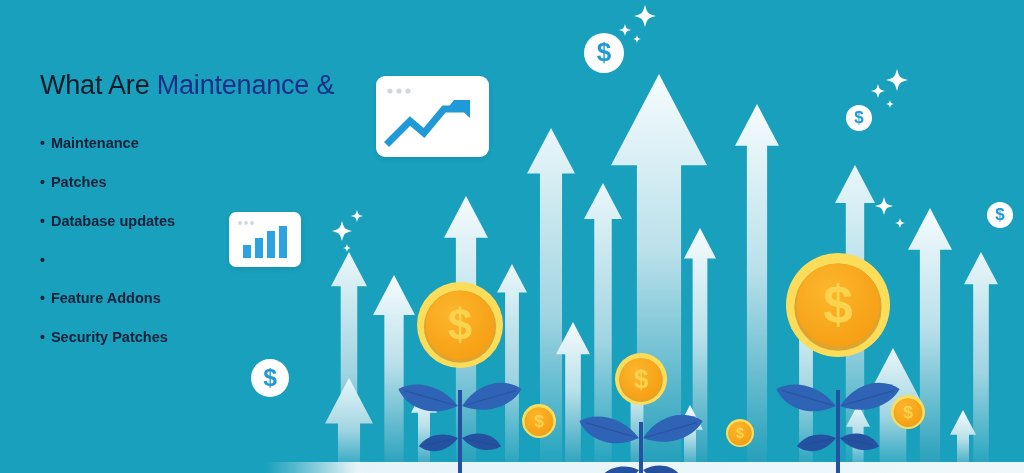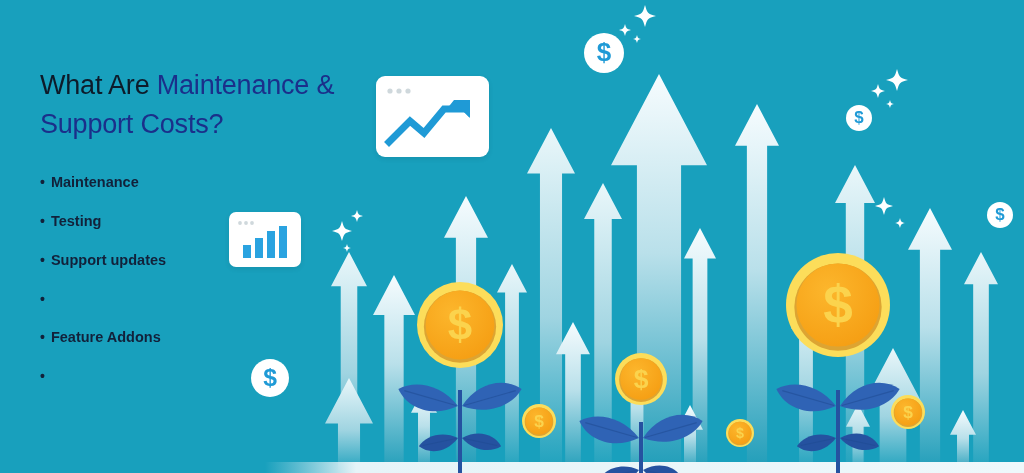--- a/index.html
+++ b/index.html
@@ -318,42 +318,42 @@
       <rect x="14" y="33" width="8" height="13" fill="#2aa3e0"></rect>
       <rect x="26" y="26" width="8" height="20" fill="#2aa3e0"></rect>
       <rect x="38" y="19" width="8" height="27" fill="#2aa3e0"></rect>
       <rect x="50" y="14" width="8" height="32" fill="#2aa3e0"></rect>
     </svg>
   </div>
 
   <div id="text-col">
     <h1 id="heading">
       <span>What Are </span><span class="accent">Maintenance &amp;</span><br>
-      <span class="accent">Support Costs?</span>
     </h1>
 
     <ul id="bullets">
         <li class="bullet">
           <span class="dot">•</span>
           <span>Maintenance</span>
         </li>
         <li class="bullet">
           <span class="dot">•</span>
-          <span>Testing</span>
-        </li>
-        <li class="bullet">
-          <span class="dot">•</span>
-          <span>Support updates</span>
+          <span>Patches</span>
+        </li>
+        <li class="bullet">
+          <span class="dot">•</span>
+          <span>Database updates</span>
         </li>
         <li class="bullet">
           <span class="dot">•</span>
         </li>
         <li class="bullet">
           <span class="dot">•</span>
           <span>Feature Addons</span>
         </li>
         <li class="bullet">
           <span class="dot">•</span>
+          <span>Security Patches</span>
         </li>
       </ul>
   </div>
 
 </div>
 
 </body></html>

